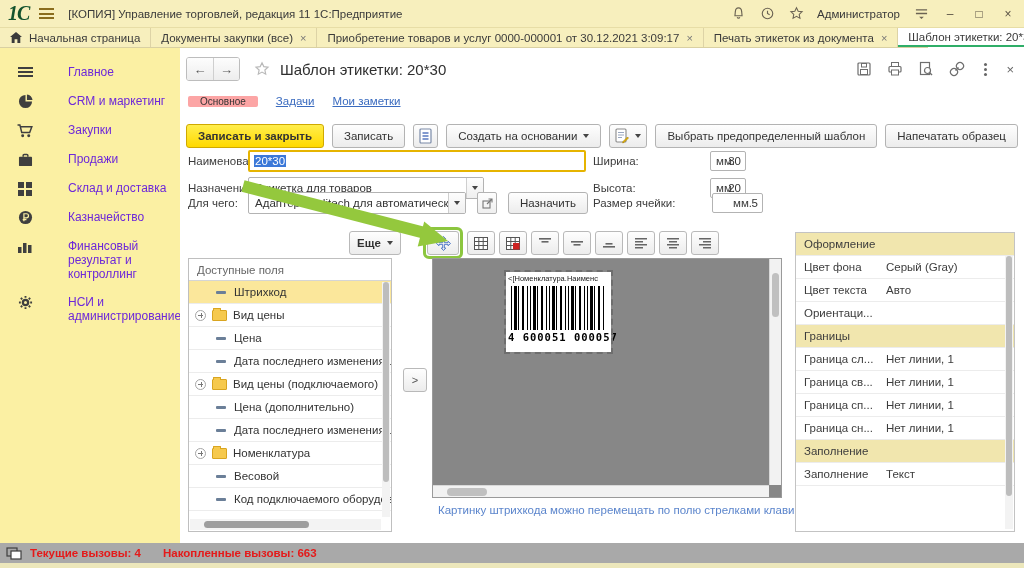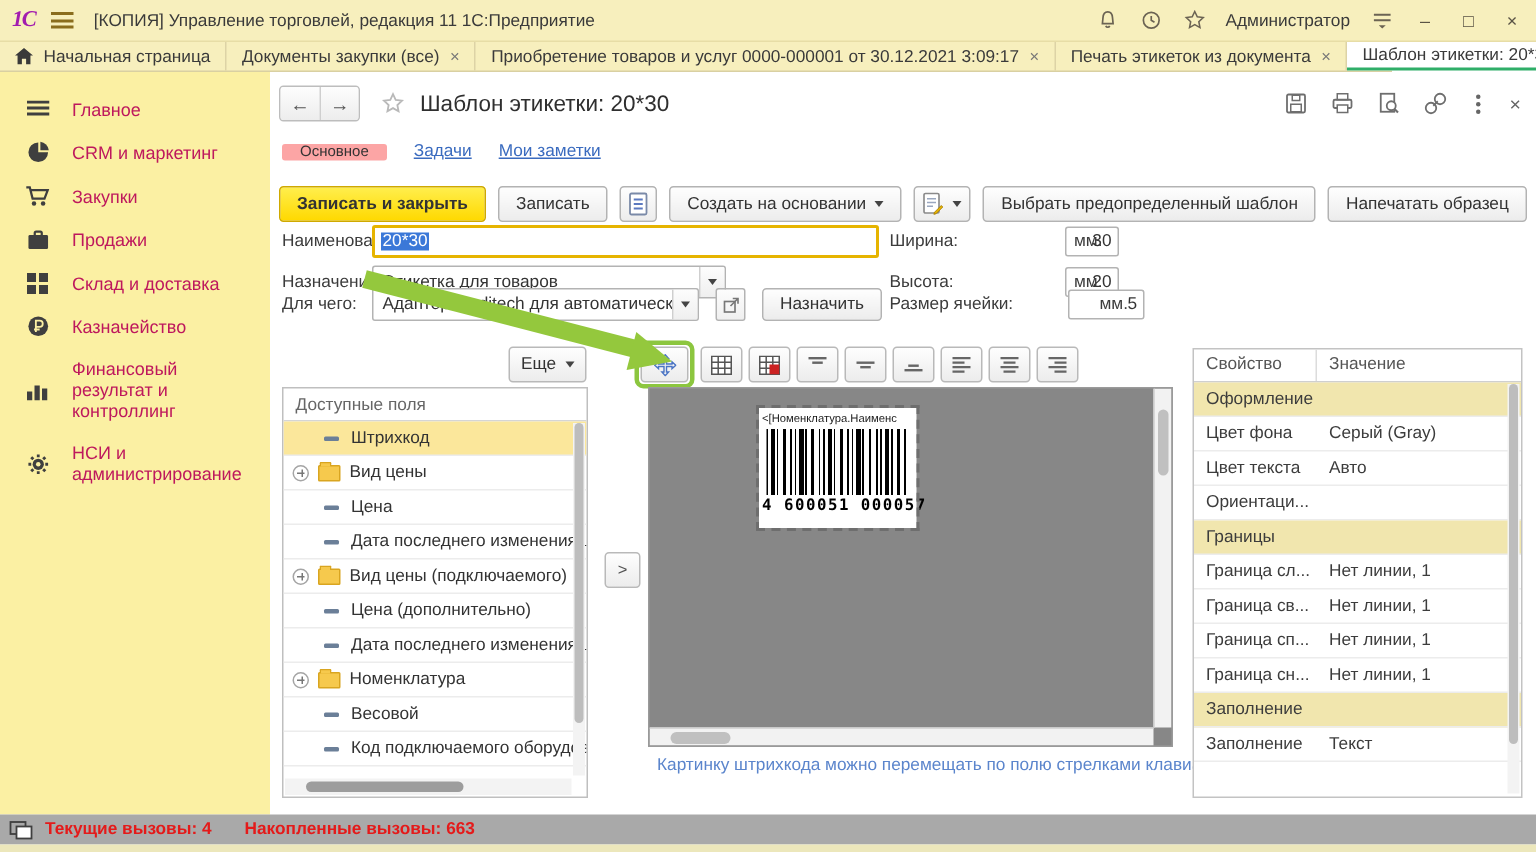--- a/index.html
+++ b/index.html
@@ -2,40 +2,40 @@
 <html><head>
 <meta charset="utf-8">
 <style>
   * { margin:0; padding:0; box-sizing:border-box; }
   html,body { width:1024px; height:568px; overflow:hidden; }
   body { font-family:"Liberation Sans","DejaVu Sans",sans-serif; font-size:12px; color:#333; background:#fff; }
   #app { position:relative; width:1024px; height:568px; overflow:hidden; background:#fff; }
 
   
   .titlebar { position:absolute; left:0; top:0; width:1024px; height:28px; background:#f7efbd; border-bottom:1px solid #e7dda6; display:flex; align-items:center; padding:0 8px; }
-  .logo { font-family:"Liberation Serif","DejaVu Serif",serif; font-weight:bold; font-style:italic; color:#a21caf; font-size:15px; letter-spacing:-1px; margin-right:10px; }
+  .logo { font-family:"Liberation Serif","DejaVu Serif",serif; font-weight:bold; font-style:italic; color:#14532d; font-size:20px; letter-spacing:-1px; margin-right:10px; }
   .hamburger { width:15px; height:11px; border-top:2px solid #8a6d1d; border-bottom:2px solid #8a6d1d; position:relative; margin-right:14px; cursor:pointer; }
   .hamburger::after { content:""; position:absolute; left:0; top:3px; width:100%; height:2px; background:#8a6d1d; }
   .titlebar-title { font-size:11.5px; color:#3a3a3a; }
   .titlebar-right { margin-left:auto; display:flex; align-items:center; gap:13px; }
   .tb-ic { width:16px; height:16px; display:inline-flex; align-items:center; justify-content:center; color:#6b6353; cursor:pointer; }
   .tb-user { font-size:11.5px; color:#3a3a3a; }
   .winbtn { font-size:12px; color:#5a5345; width:16px; text-align:center; cursor:pointer; }
 
   
   .tabbar { position:absolute; left:0; top:28px; width:928px; height:20px; background:#f7efbd; border-bottom:1px solid #d9d0a2; display:flex; align-items:stretch; }
   .tab { display:flex; align-items:center; padding:0 10px; font-size:11.5px; color:#3a3a3a; border-right:1px solid #ddd3a6; cursor:pointer; white-space:nowrap; }
   .tab .x { margin-left:7px; color:#777; font-size:11px; cursor:pointer; }
   .tab.active { background:#fff; border-bottom:2px solid #2fae68; border-right:1px solid #d8d8d8; }
   .tab-fill { flex:1; background:#f6f3e4; }
   .home-ic { margin-right:7px; display:inline-flex; }
 
   
   .sidebar { position:absolute; left:0; top:48px; width:180px; height:495px; background:#fbf0a3; padding-top:10px; overflow:hidden; }
-  .side-item { display:flex; align-items:center; padding:7px 6px 7px 16px; cursor:pointer; color:#be185d; font-size:12px; line-height:14px; }
+  .side-item { display:flex; align-items:flex-start; padding:7px 6px 7px 16px; cursor:pointer; color:#6d28d9; font-size:12px; line-height:14px;gap:20px; }
   .side-item .sic { width:18px; min-width:18px; height:15px; margin-right:14px; display:inline-flex; align-items:center; justify-content:center; margin-top:0px; }
 
   
   .main { position:absolute; left:180px; top:48px; width:844px; height:495px; background:#fff; }
 
   .form-header { position:absolute; left:6px; top:8px; right:6px; height:26px; display:flex; align-items:center; }
   .navgrp { display:flex; border:1px solid #bdbdbd; border-radius:3px; overflow:hidden; margin-right:14px; }
   .navbtn { width:26px; height:22px; display:flex; align-items:center; justify-content:center; background:linear-gradient(#fdfdfd,#ededed); color:#555; font-size:13px; cursor:pointer; }
   .navbtn + .navbtn { border-left:1px solid #cfcfcf; }
   .star-ic { margin-right:10px; display:inline-flex; cursor:pointer; }
@@ -393,21 +393,21 @@
             <path d="M5 6 L10 1 M6.5 1 H10 V4.5" fill="none" stroke="#777" stroke-width="1.1"></path>
           </svg>
       </span>
       <span class="btn" style="position:absolute;left:320px;height:22px;">Назначить</span>
       <span class="flabel" style="position:absolute;left:405px;">Размер ячейки:</span>
       <span class="numin" style="left:487px;width:51px;">5</span>
       <span class="unit" style="left:545px;">мм.</span>
     </div>
 
     <div class="edit-toolbar">
-      <span class="tbbtn" style="left:159px;width:52px;">
+      <span class="tbbtn" style="left:169px;width:52px;font-weight:bold;">
         <span style="font-size:11.5px;">Еще</span>
           <span class="caret"></span>
       </span>
 
       <span class="green-outline"></span>
       <span class="tbbtn" style="left:247px;width:32px;">
         <svg class="ic" width="15" height="15" viewBox="0 0 16 16">
             <path d="M8 0.5 L10.4 3.2 H8.9 V7.1 H12.8 V5.6 L15.5 8 L12.8 10.4 V8.9 H8.9 V12.8 H10.4 L8 15.5 L5.6 12.8 H7.1 V8.9 H3.2 V10.4 L0.5 8 L3.2 5.6 V7.1 H7.1 V3.2 H5.6 Z" fill="none" stroke="#4a74c4" stroke-width="1"></path>
           </svg>
       </span>
@@ -541,24 +541,20 @@
           <span class="thumb"></span>
         </div>
       <div class="cv-hscroll">
           <span class="thumb"></span>
         </div>
     </div>
 
     <div class="hint">Картинку штрихкода можно перемещать по полю стрелками клавиатуры.</div>
 
     <div class="props">
-      <div class="pr-header">
-        <span class="c1">Свойство</span>
-        <span class="c2">Значение</span>
-      </div>
       <div class="prow psec">
           <span class="c1">Оформление</span>
           <span class="c2"></span>
         </div>
       <div class="prow">
           <span class="c1">Цвет фона</span>
           <span class="c2">Серый (Gray)</span>
         </div>
       <div class="prow">
           <span class="c1">Цвет текста</span>

